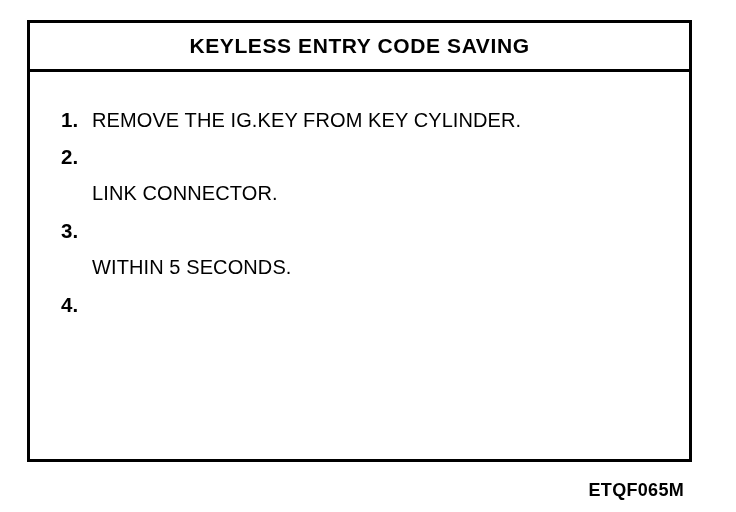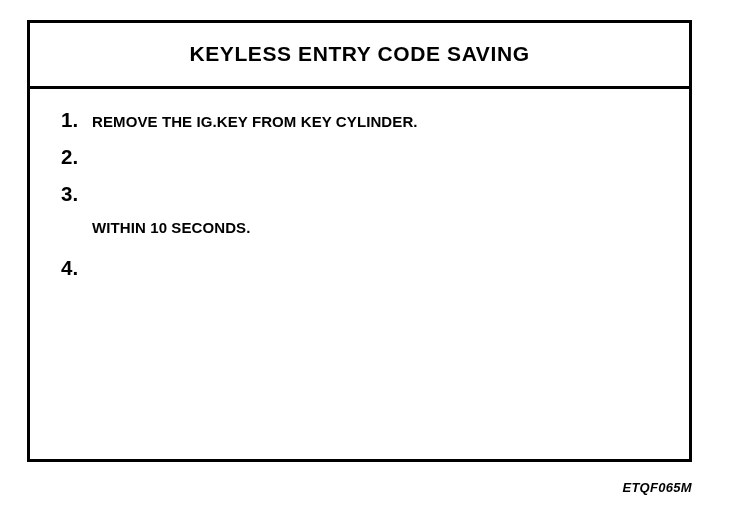--- a/index.html
+++ b/index.html
@@ -36,21 +36,21 @@
     border: 3px solid #000000;
     background: #ffffff;
   }
 
   
   .title-band {
     position: absolute;
     left: 0;
     top: 0;
     right: 0;
-    height: 66px;
+    height: 49px;
     box-sizing: border-box;
     border-bottom: 3px solid #000000;
     display: flex;
     align-items: center;
     justify-content: center;
   }
   .panel-title {
     font-size: 21px;
     font-weight: bold;
     letter-spacing: 0.6px;
@@ -87,40 +87,39 @@
   }
   .step-num {
     flex: 0 0 auto;
     width: 31px;
     font-size: 20.5px;
     font-weight: bold;
     letter-spacing: 0.2px;
   }
   .step-text {
     flex: 0 0 auto;
-    font-size: 15px;
-    font-weight: bold;
+    font-size: 20px;
+    font-weight: normal;
     letter-spacing: 0.1px;
   }
   
   .step-line.continuation .step-num {
     visibility: hidden;
   }
 
   
   .figure-code {
     position: absolute;
-    right: 44px;
+    right: 52px;
     top: 481px;
-    font-size: 13px;
+    font-size: 18px;
     font-weight: bold;
     letter-spacing: 0.3px;
     white-space: nowrap;
     line-height: 1;
-    font-style: italic;
   }
 </style>
 </head>
 <body>
 
 <div id="figure-root">
 
   <div class="panel">
 
     <div class="title-band">
@@ -134,29 +133,33 @@
           <div class="step-line">
             <span class="step-num">1.</span>
             <span class="step-text">REMOVE THE IG.KEY FROM KEY CYLINDER.</span>
           </div>
         </li>
 
         <li class="step-item">
           <div class="step-line">
             <span class="step-num">2.</span>
           </div>
+          <div class="step-line continuation">
+            <span class="step-num"></span>
+            <span class="step-text">LINK CONNECTOR.</span>
+          </div>
         </li>
 
         <li class="step-item">
           <div class="step-line">
             <span class="step-num">3.</span>
           </div>
           <div class="step-line continuation">
             <span class="step-num"></span>
-            <span class="step-text">WITHIN 10 SECONDS.</span>
+            <span class="step-text">WITHIN 5 SECONDS.</span>
           </div>
         </li>
 
         <li class="step-item">
           <div class="step-line">
             <span class="step-num">4.</span>
           </div>
         </li>
 
       </ol>

